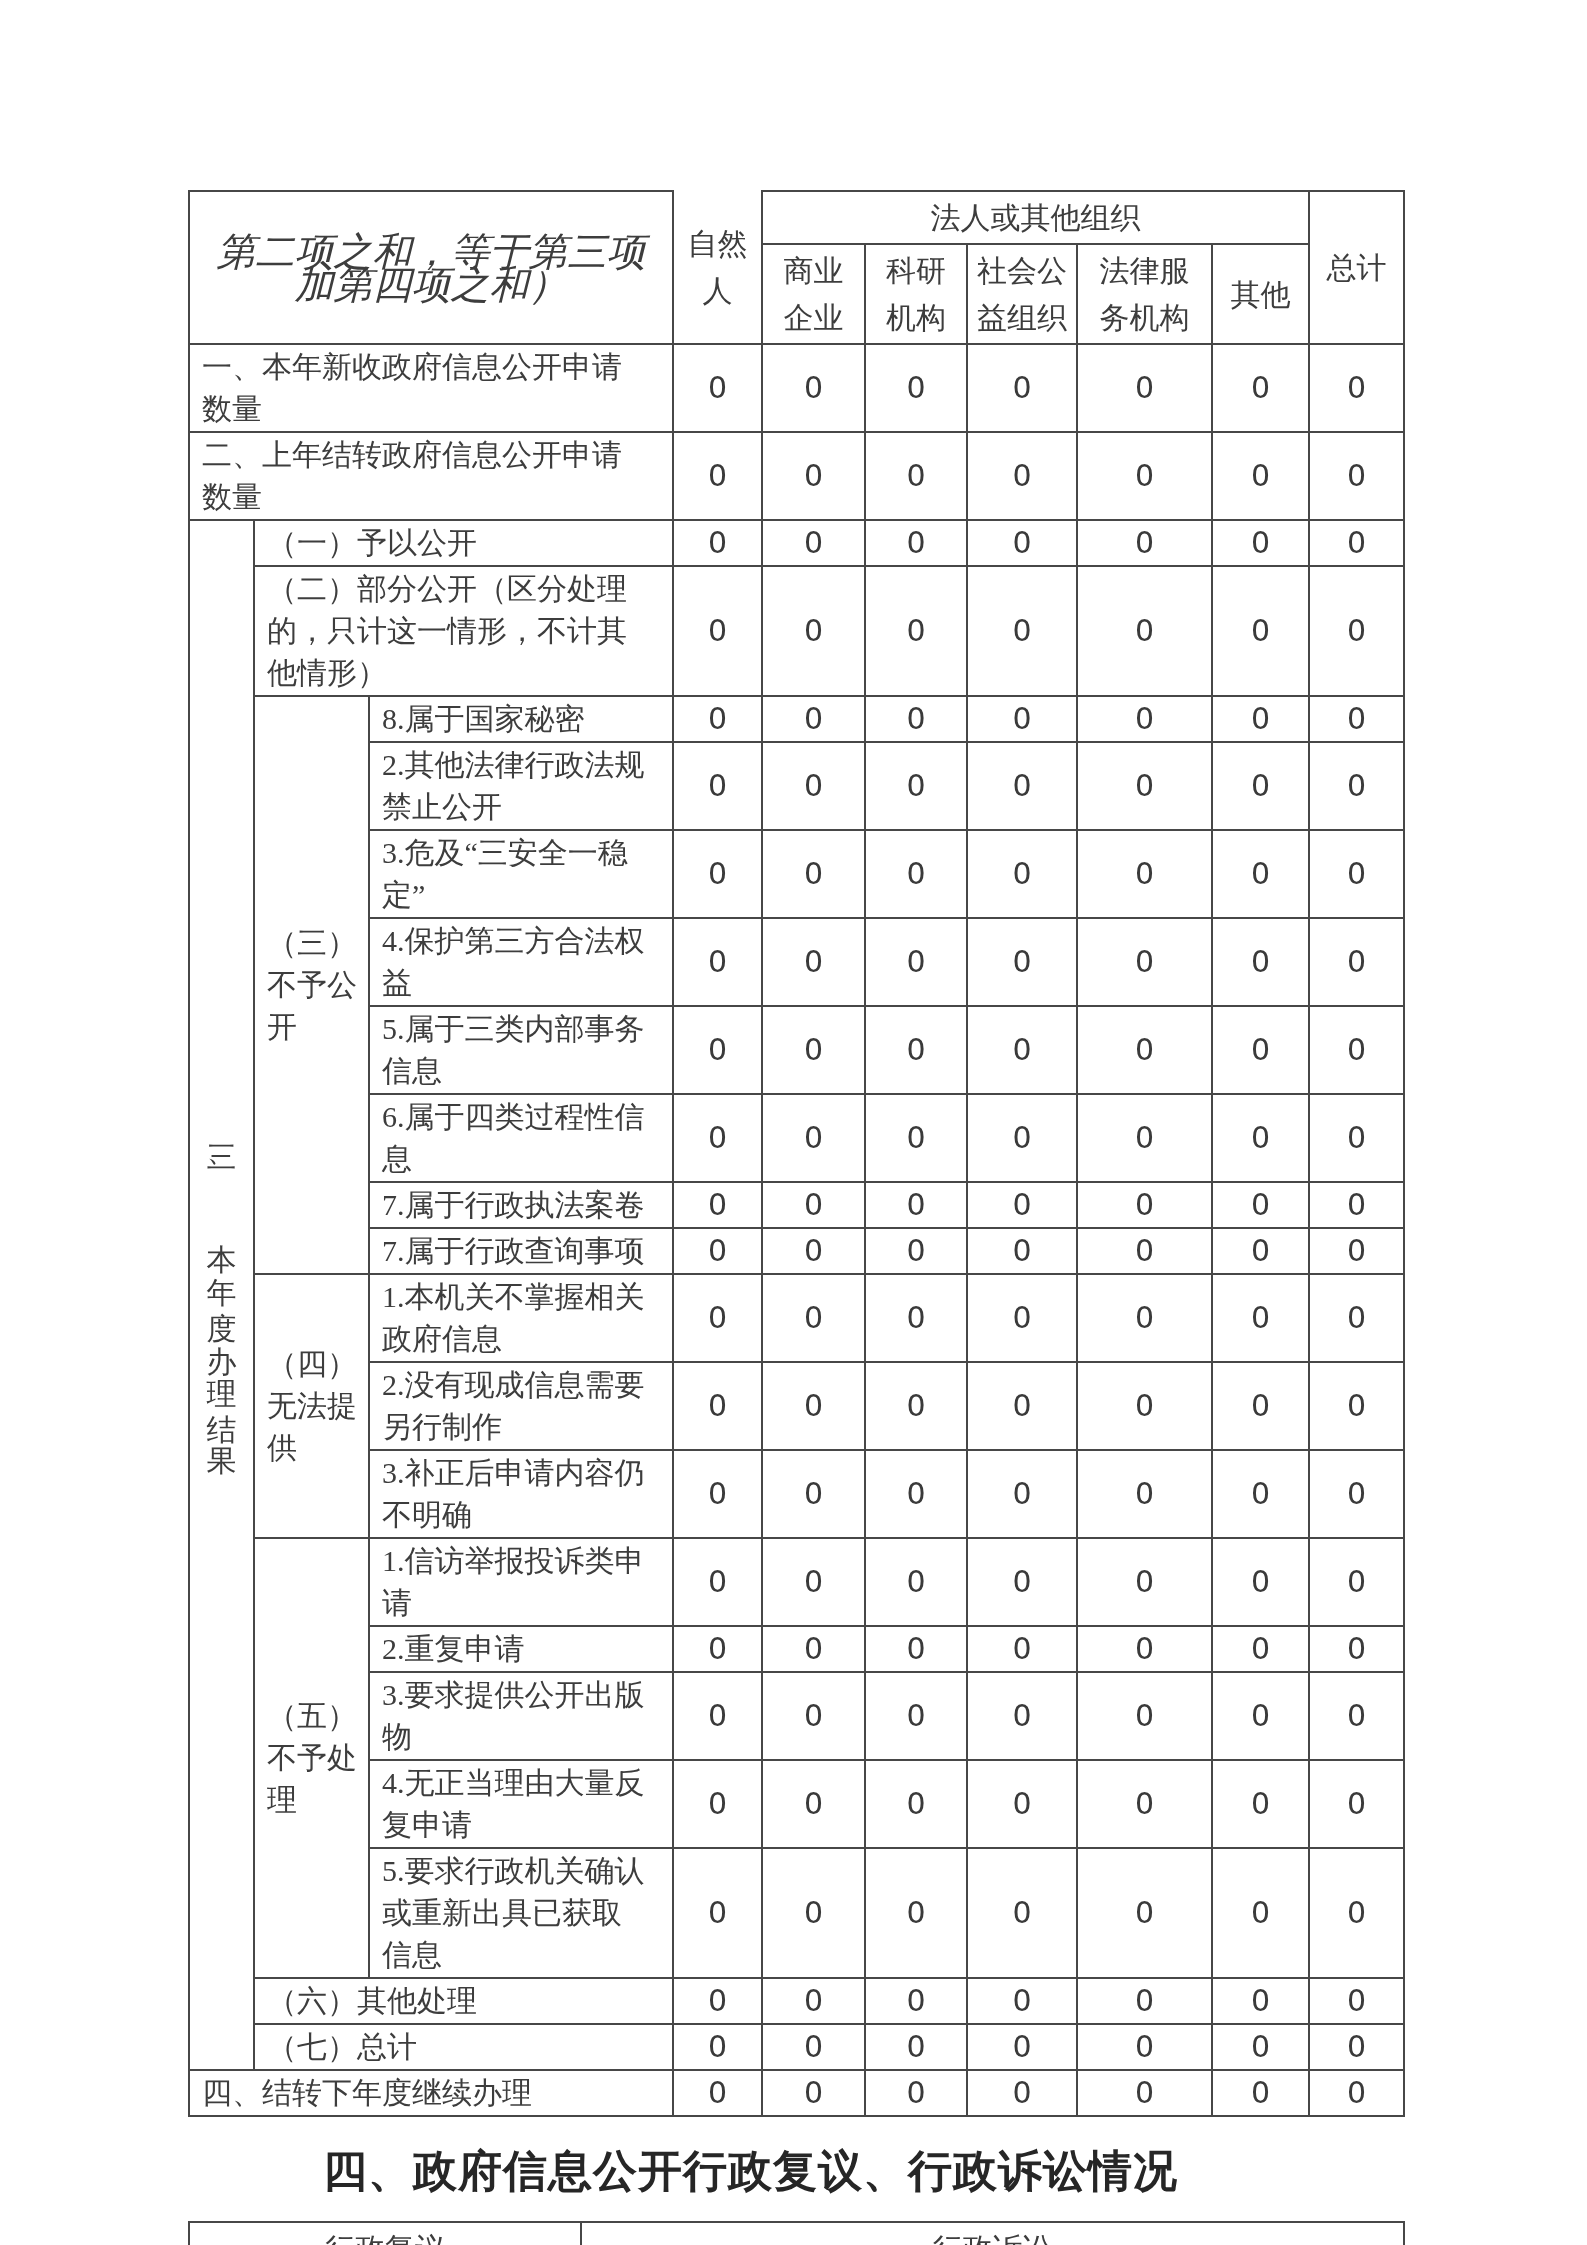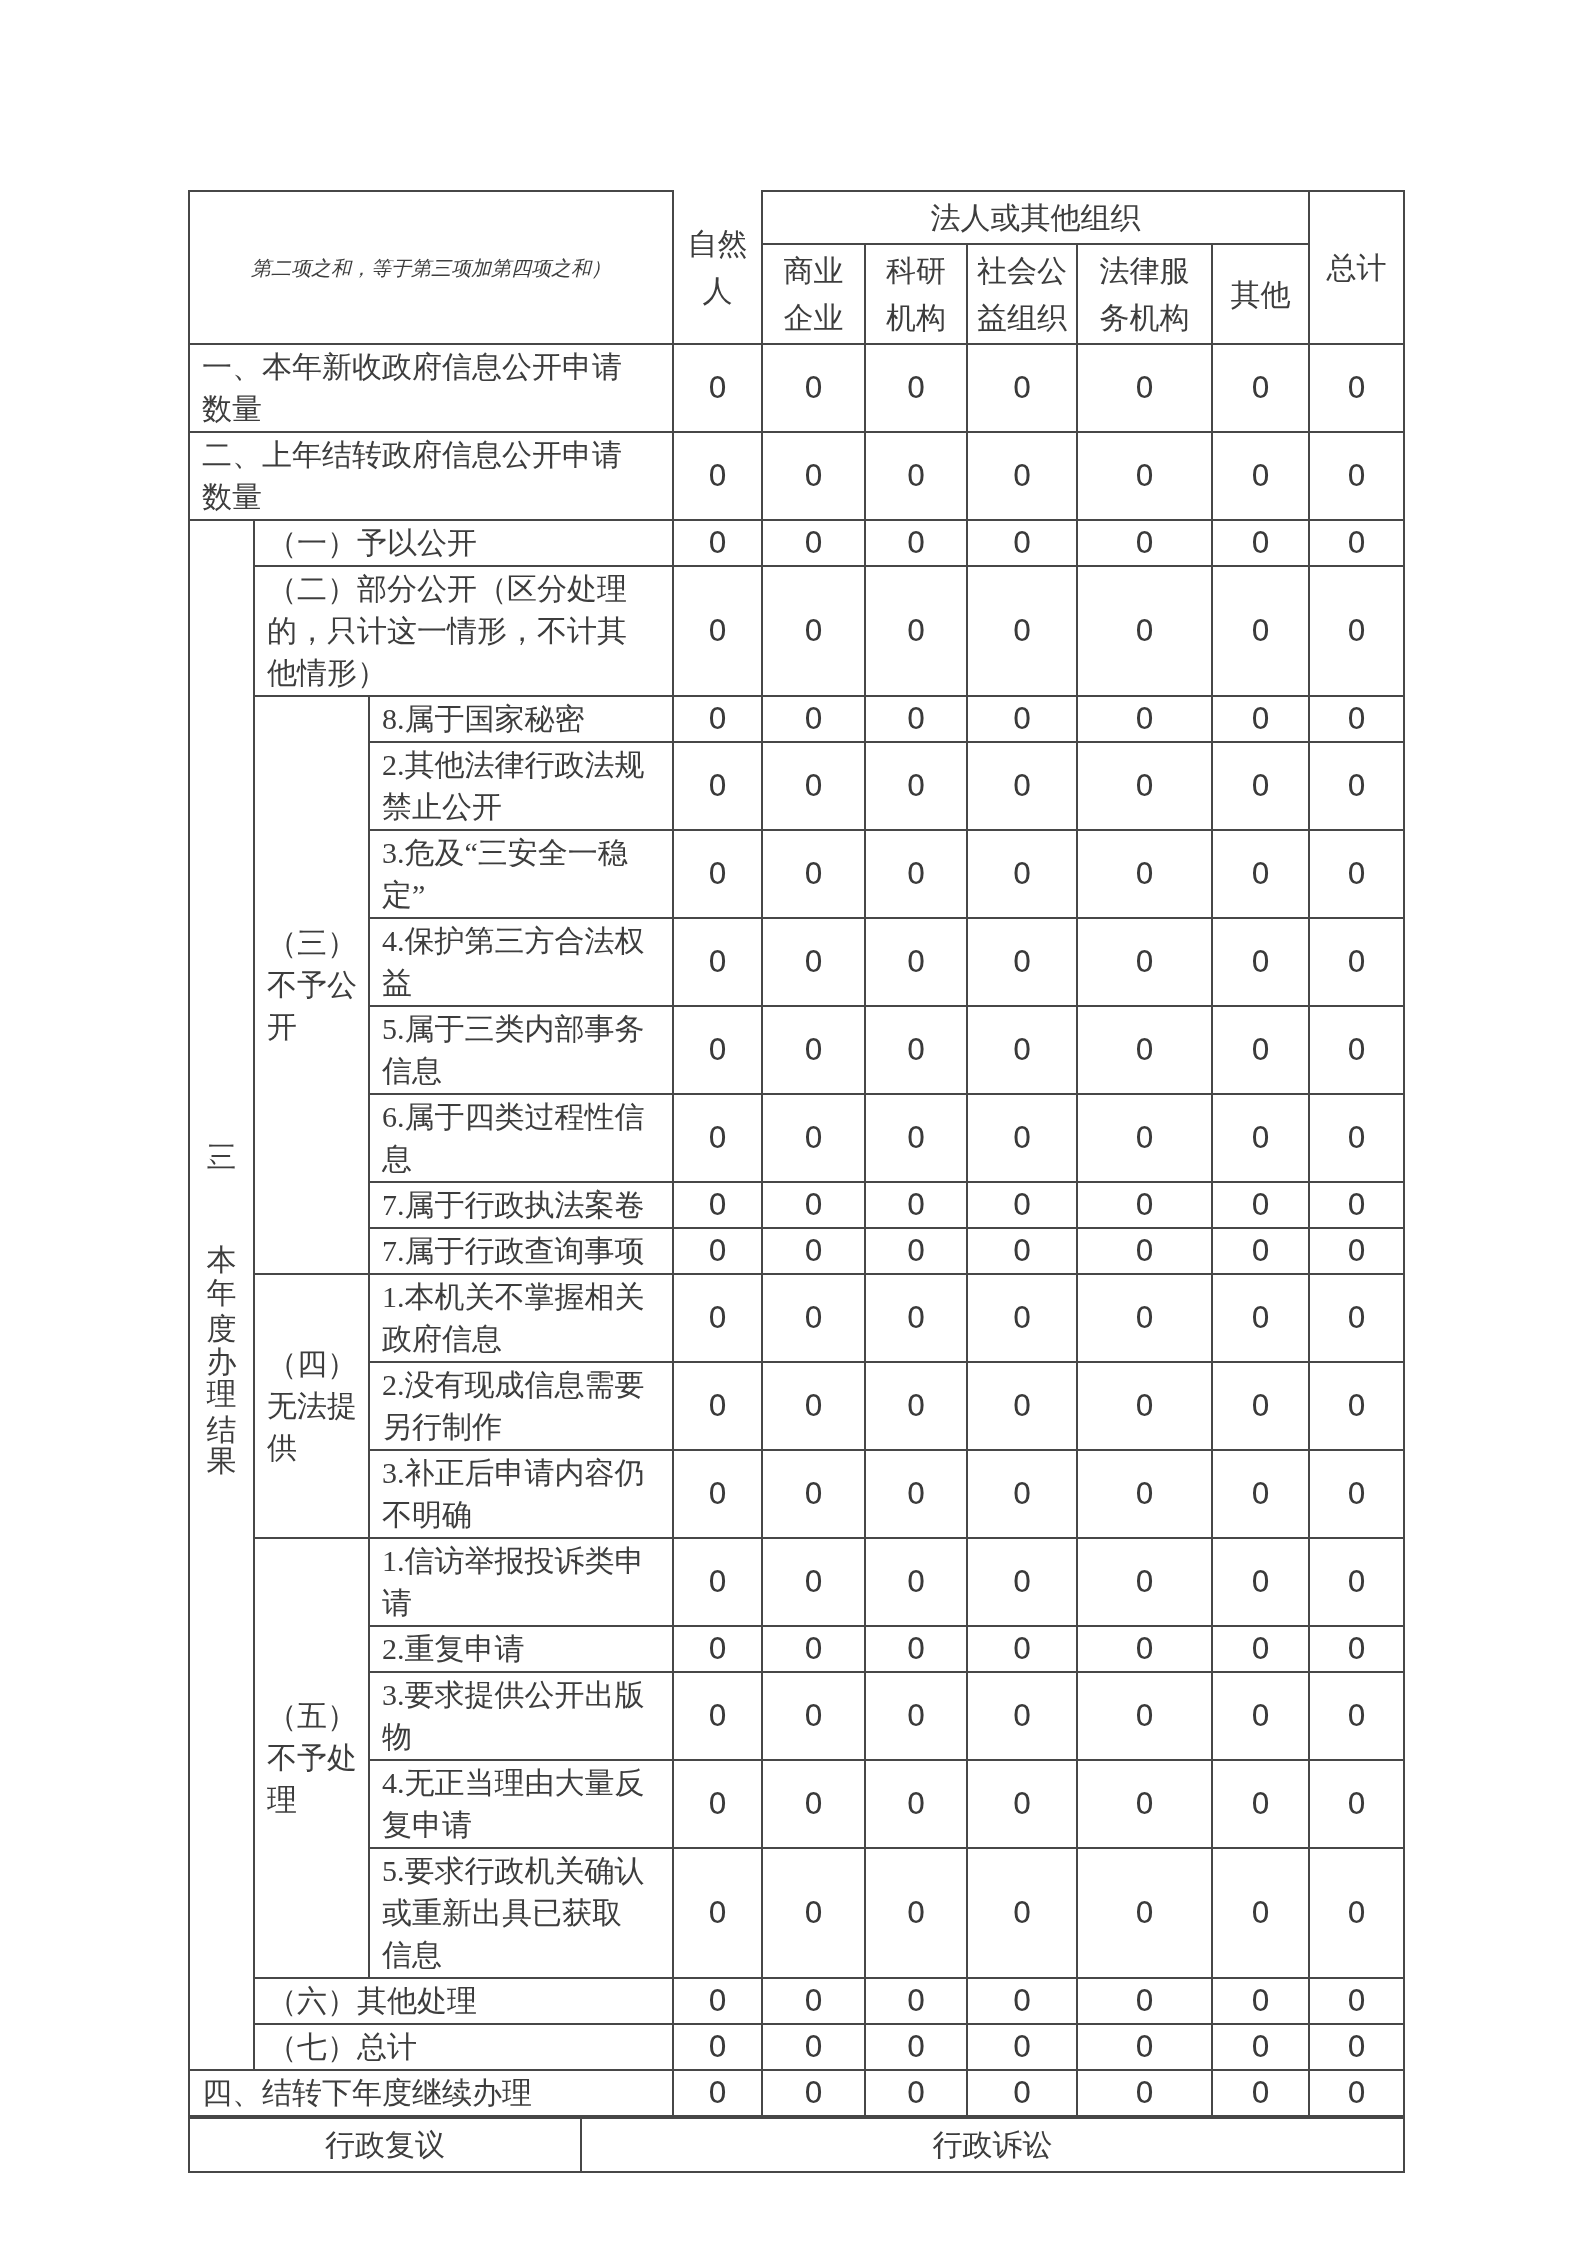--- a/index.html
+++ b/index.html
@@ -17,21 +17,21 @@
   td{border:2px solid #474747;vertical-align:middle;overflow:hidden;}
 
   
   .t1 td{font-size:30px;line-height:42px;}
   .t1 .hh1{height:45px;}
   .t1 .hh2{height:88px;}
   .t1 tr.s{height:42px;}
   .t1 tr.d{height:85px;}
   .t1 .note{
     text-align:center;font-style:italic;
-    font-size:20px;line-height:76px;padding:20px 18px;
+    font-size:39px;line-height:33px;padding:20px 18px;
   }
   .t1 .head{text-align:center;line-height:47px;padding:2px 8px;}
   .t1 .nat{border-top:none;}        
   .t1 .lbl{text-align:left;padding:1px 26px 1px 12px;}
   .t1 .glabel{text-align:left;padding:1px 4px 1px 12px;vertical-align:middle;}
   .t1 .vlabel{text-align:center;vertical-align:middle;padding:0;}
   .t1 .vlabel .vtxt{
     display:inline-block;
     writing-mode:vertical-rl;text-orientation:upright;
     letter-spacing:34px;font-size:30px;line-height:60px;
@@ -327,20 +327,21 @@
             <td class="num">0</td>
             <td class="num">0</td>
             <td class="num">0</td>
             <td class="num">0</td>
             <td class="num">0</td>
             <td class="num">0</td>
           </tr>
     </tbody>
       </table>
 
+    <div class="sec-title">四、政府信息公开行政复议、行政诉讼情况</div>
 
     <table class="t2">
       <colgroup>
         <col style="width:81px">
           <col style="width:83px">
           <col style="width:80px">
           <col style="width:79px">
           <col style="width:69px">
         <col style="width:95px">
           <col style="width:80px">

